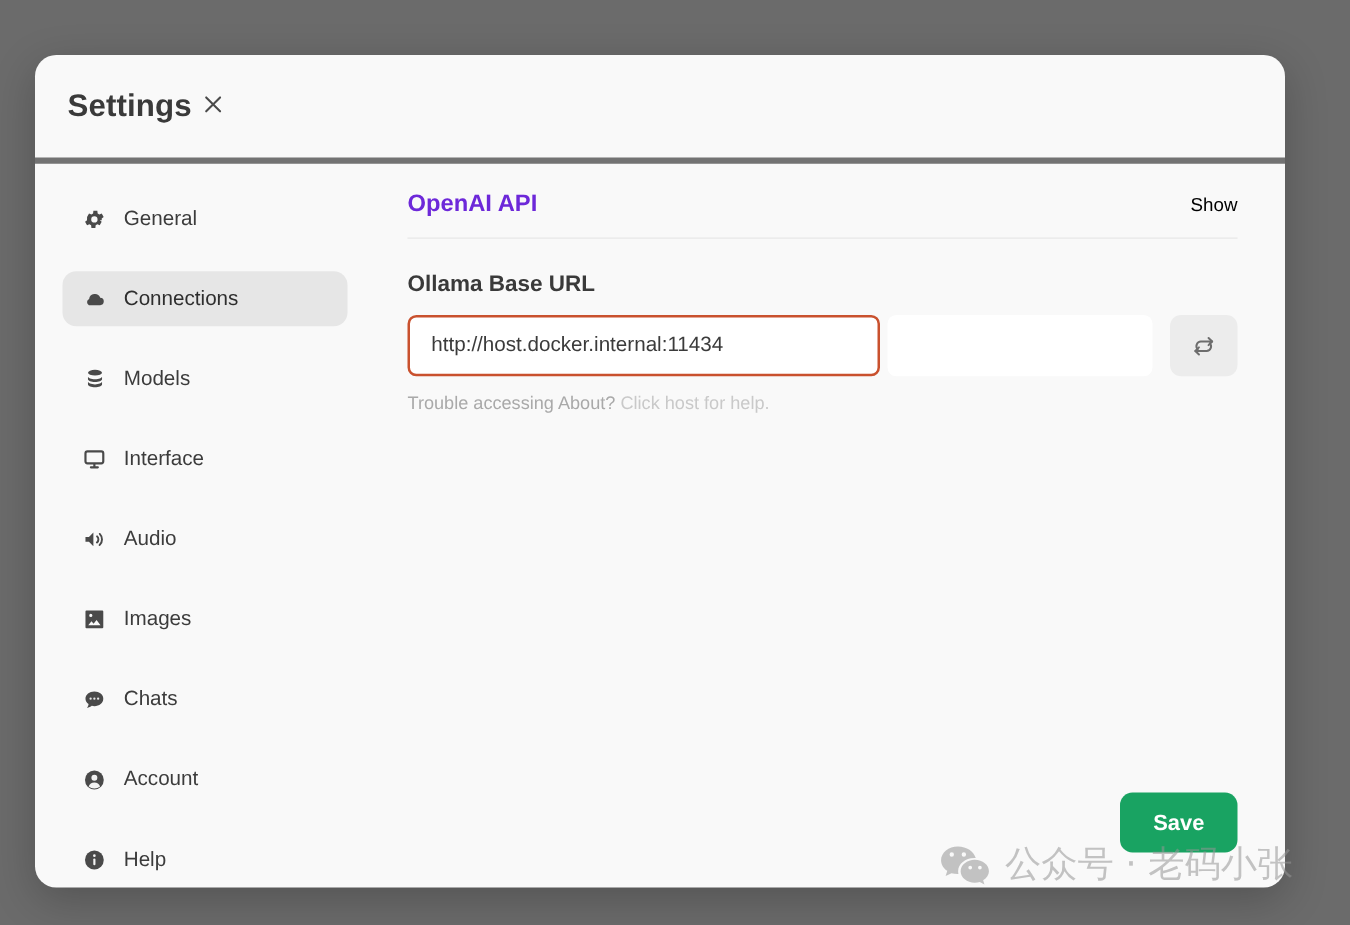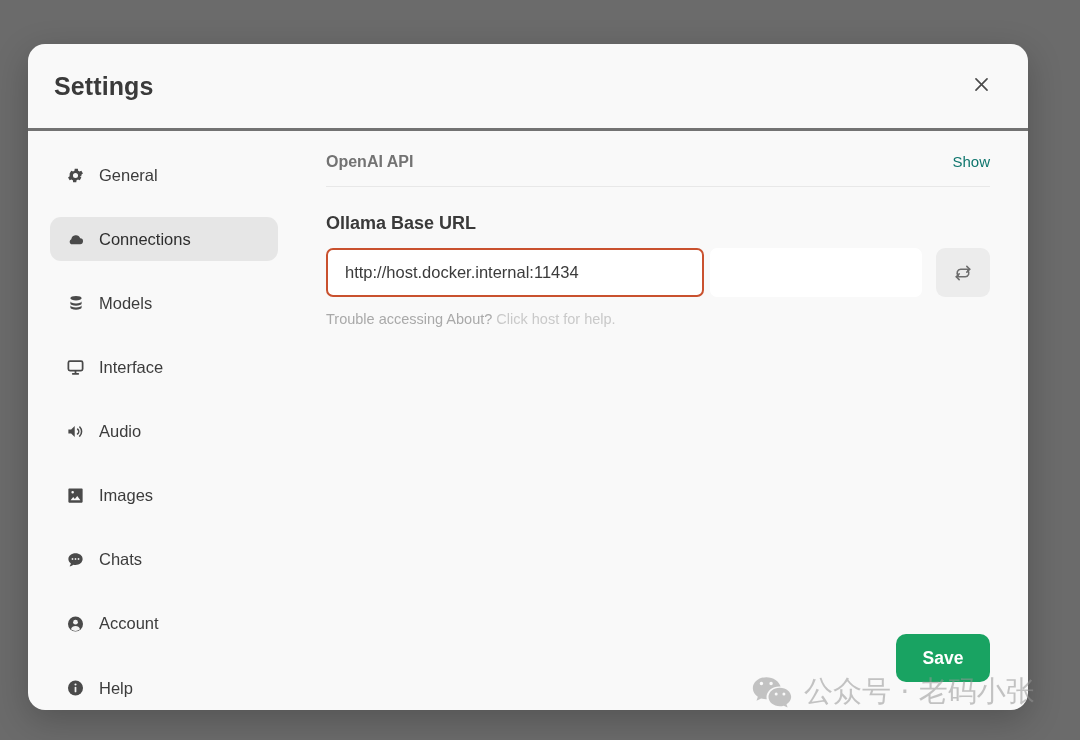--- a/index.html
+++ b/index.html
@@ -73,23 +73,22 @@
     display: flex;
     flex-direction: column;
     overflow: hidden;
   }
 
   .modal-header {
     height: 87px;
     flex: none;
     display: flex;
     align-items: center;
-    justify-content: space-between;
     padding: 0 30px 0 26px;
-    border-bottom: 3px solid #737373;
+    border-bottom: 5px solid #737373;
   }
   .modal-title {
     font-size: 25px;
     font-weight: 700;
     color: #3a3a3a;
     letter-spacing: 0.1px;
   }
   .close-btn {
     width: 34px;
     height: 34px;
@@ -164,27 +163,27 @@
   }
 
   .section-head {
     display: flex;
     align-items: baseline;
     justify-content: space-between;
     padding-bottom: 15px;
     border-bottom: 1px solid #e8e8e8;
   }
   .section-title {
-    font-size: 16px;
+    font-size: 19px;
     font-weight: 600;
-    color: #737373;
+    color: #6d28d9;
   }
   .show-link {
     font-size: 15px;
-    color: #0f766e;
+    color: #000000;
     cursor: pointer;
     background: none;
     border: none;
     font-family: inherit;
   }
 
   .field-label {
     margin-top: 26px;
     font-size: 18px;
     font-weight: 600;

